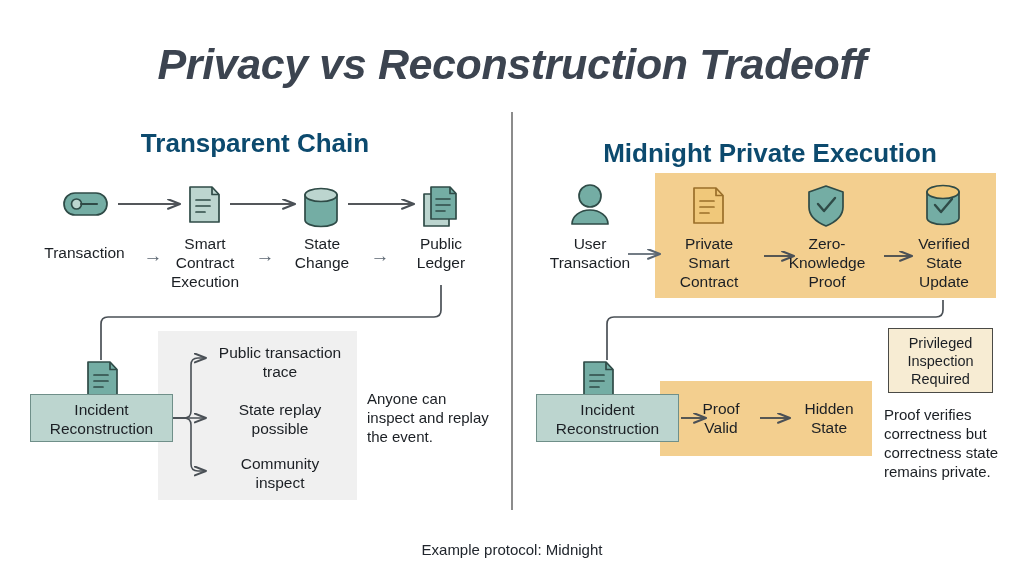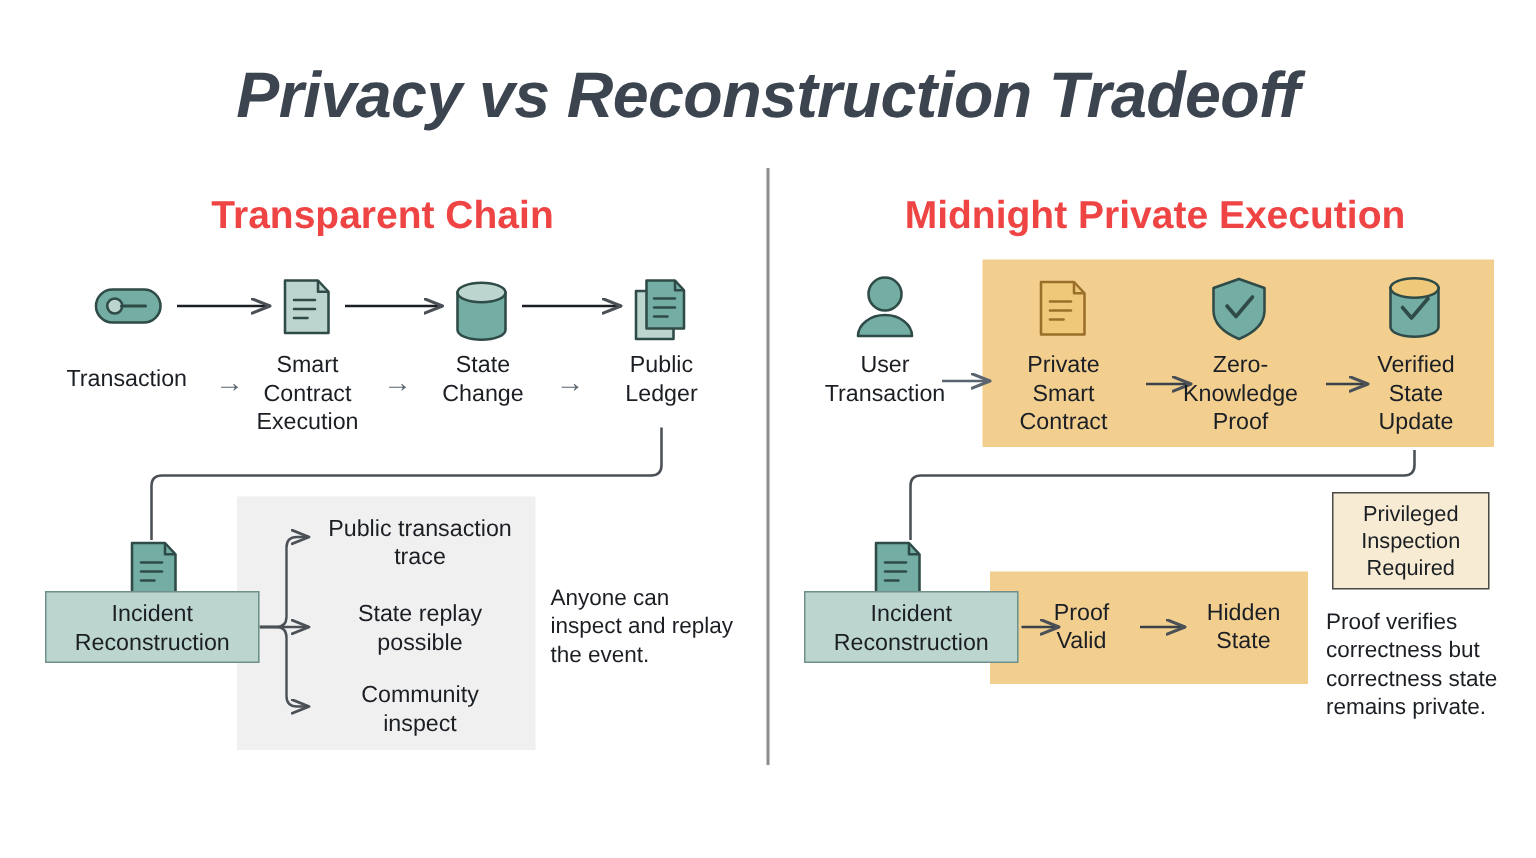--- a/index.html
+++ b/index.html
@@ -23,26 +23,26 @@
     color:#3c4450;
     letter-spacing:-0.4px;
     line-height:52px;
     font-style:italic;
   }
 
   
   .col-heading{
     font-size:26px;
     font-weight:700;
-    color:#ef4444;
+    color:#0c4a6e;
     text-align:center;
     line-height:32px;
   }
   #heading-left{left:40px;top:127px;width:430px;}
-  #heading-right{left:545px;top:127px;width:450px;}
+  #heading-right{left:545px;top:137px;width:450px;}
 
   
   #divider{
     left:511px;top:112px;width:2px;height:398px;
     background:#8c8c8c;
   }
 
   
   #footer-caption{
     left:0;top:540px;width:1024px;
@@ -284,14 +284,15 @@
 State</div>
 
   <div class="abs" id="privileged-box">
     <div class="node-label" style="white-space:pre-line;">Privileged
 Inspection
 Required</div>
   </div>
 
   <div class="abs note" id="note-right">Proof verifies correctness but correctness state remains private.</div>
 
+  <div class="abs" id="footer-caption">Example protocol: Midnight</div>
 
 </div>
 
 </body></html>

